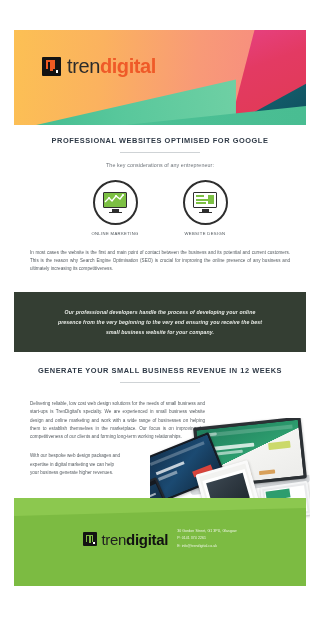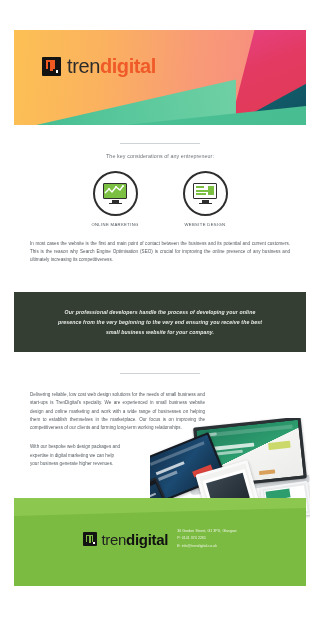--- a/index.html
+++ b/index.html
@@ -215,20 +215,21 @@
       <div class="m-a"></div>
         <div class="m-stem"></div>
         <div class="m-dot"></div>
     </div>
     <div class="logo-text">
       <span class="t1">tren</span><span class="t2">digital</span>
     </div>
   </div>
 
   <div class="sec1">
+    <h1 class="h-title">PROFESSIONAL WEBSITES OPTIMISED FOR GOOGLE</h1>
     <div class="rule"></div>
     <div class="sub-line">The key considerations of any entrepreneur:</div>
 
     <div class="icons-row">
       <div class="icon-item">
         <div class="circle">
           <div class="monitor">
             <div class="mon-screen">
               <svg class="chart-svg" width="21" height="13" viewBox="0 0 21 13" aria-hidden="true">
                 <polyline points="1,9 5,5 8,8 12,3 16,6 19,2" fill="none" stroke="#ffffff" stroke-width="1.4"></polyline>
@@ -262,20 +263,21 @@
     </div>
 
     <p class="para">In most cases the website is the first and main point of contact between the business and its potential and current customers. This is the reason why Search Engine Optimisation (SEO) is crucial for improving the online presence of any business and ultimately increasing its competitiveness.</p>
   </div>
 
   <div class="band">
     <p>Our professional developers handle the process of developing your online presence from the very beginning to the very end ensuring you receive the best small business website for your company.</p>
   </div>
 
   <div class="sec2">
+    <h2 class="h-title">GENERATE YOUR SMALL BUSINESS REVENUE IN 12 WEEKS</h2>
     <div class="rule"></div>
     <p class="para2">Delivering reliable, low cost web design solutions for the needs of small business and start-ups is TrenDigital's specialty. We are experienced in small business website design and online marketing and work with a wide range of businesses on helping them to establish themselves in the marketplace. Our focus is on improving the competitiveness of our clients and forming long-term working relationships.</p>
     <p class="para3">With our bespoke web design packages and expertise in digital marketing we can help your business generate higher revenues.</p>
   </div>
 
   <div class="devices">
     <div class="laptop-base"></div>
     <div class="dev laptop">
       <div class="scr"></div>
         <div class="nav"></div>

